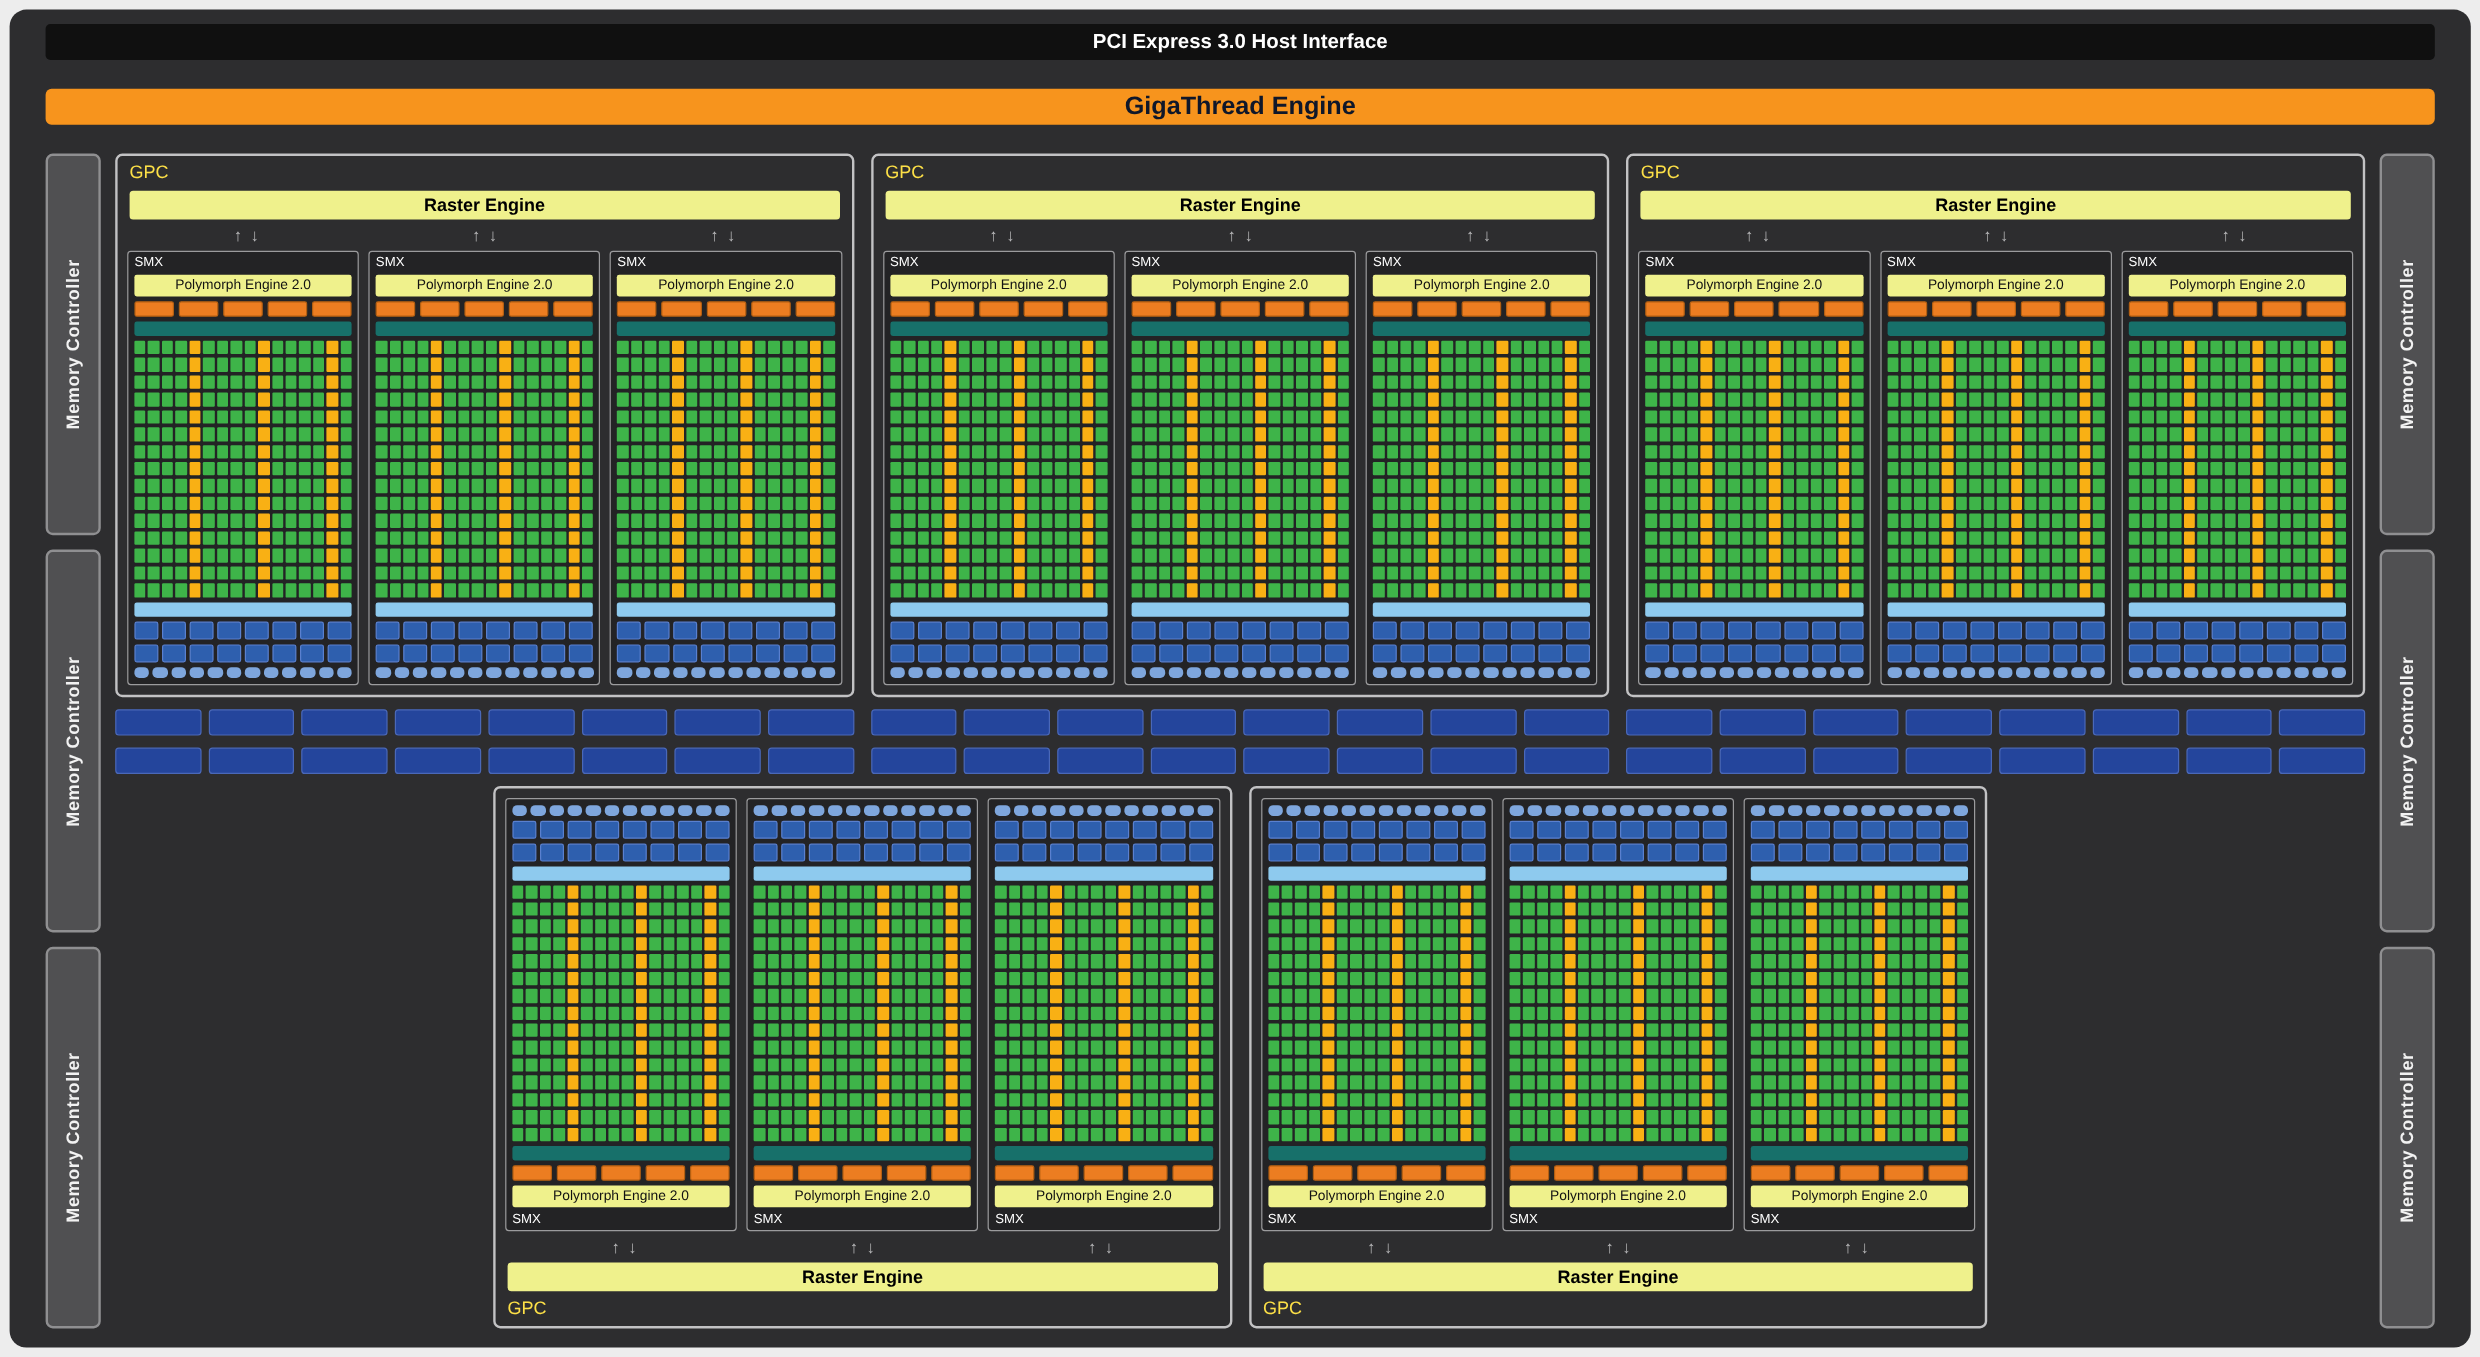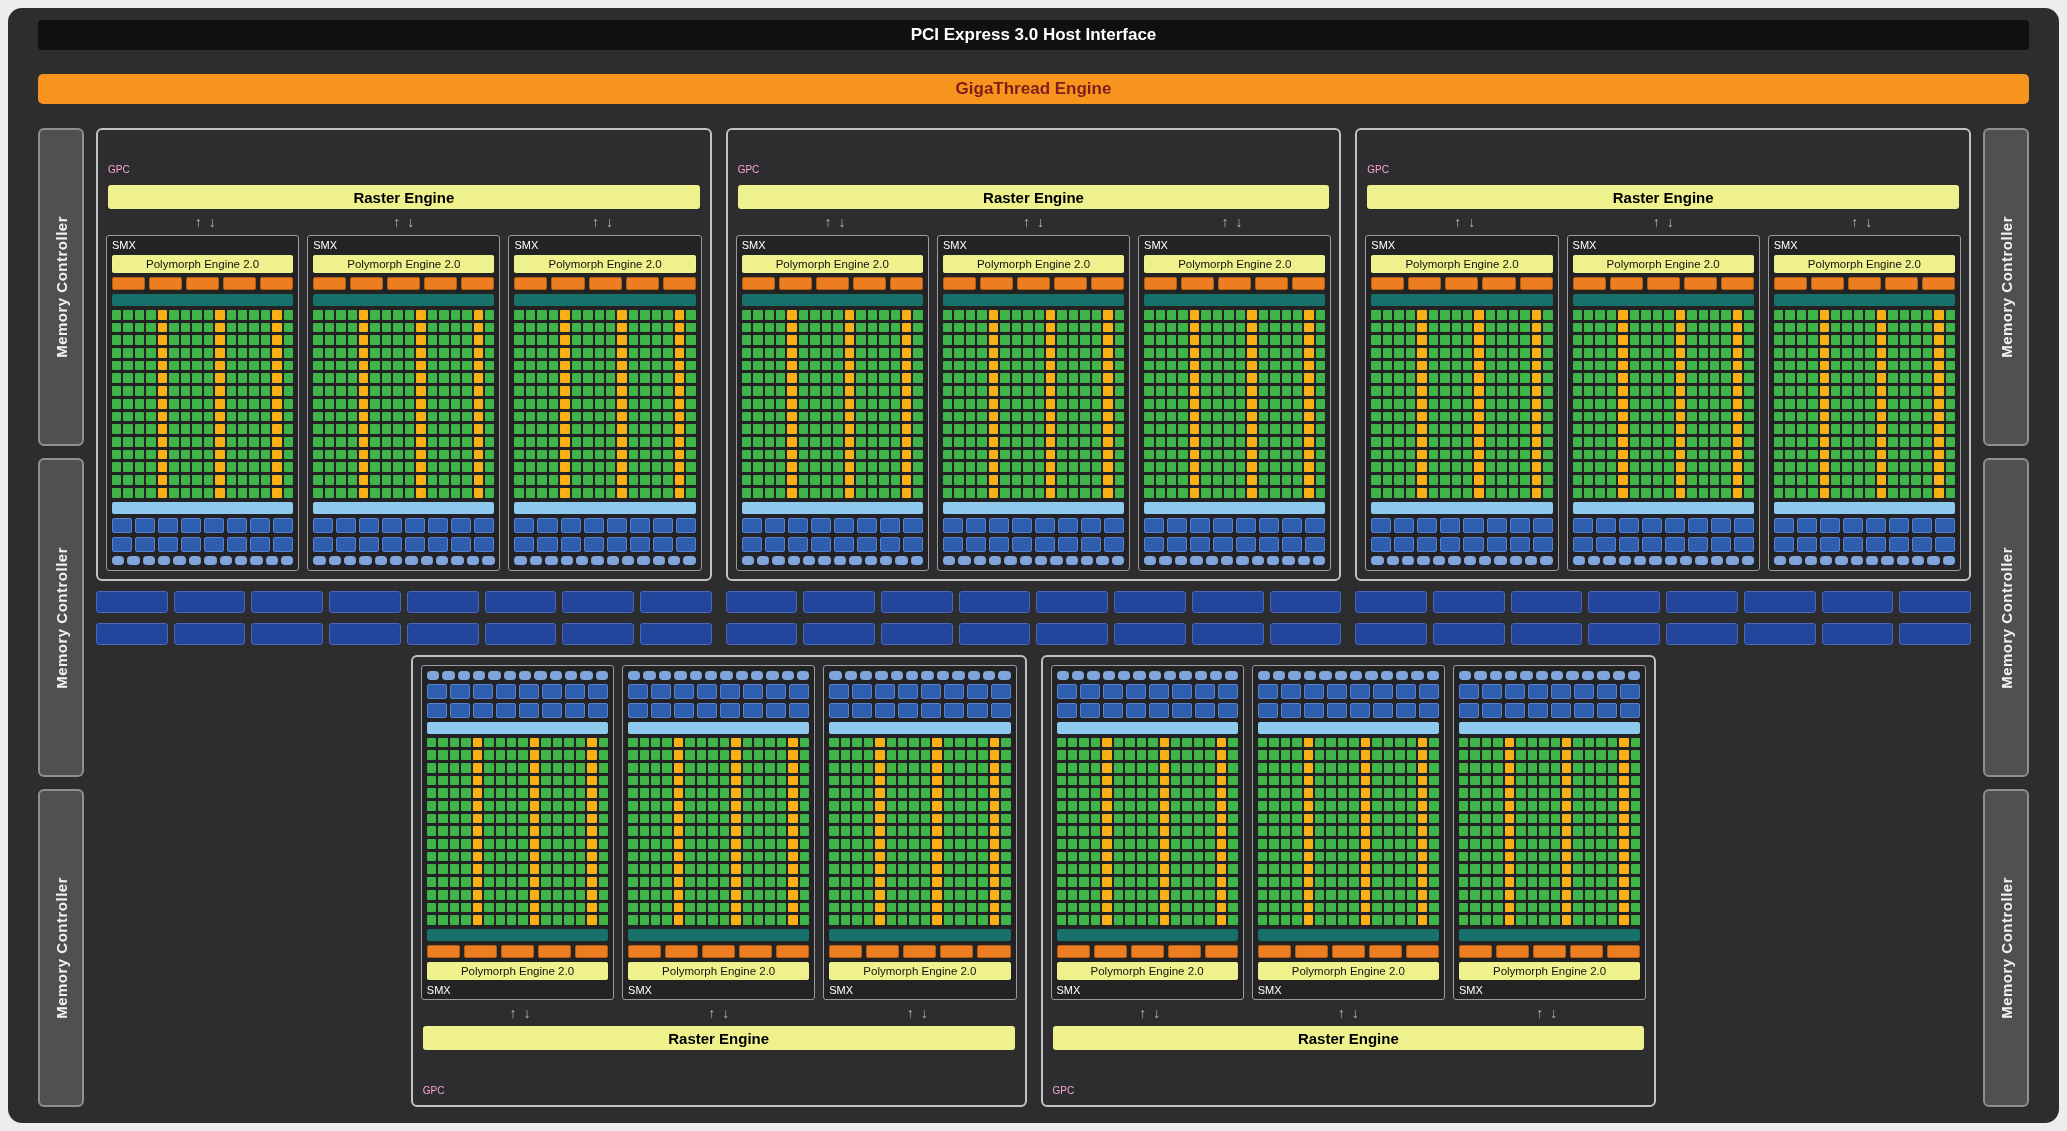--- a/index.html
+++ b/index.html
@@ -10,39 +10,39 @@
     width:100%; height:100%;
     background:var(--chip_bg,#2d2d2f);
     border-radius:14px;
     padding:12px 30px 16px;
     display:flex; flex-direction:column; gap:24px;
     overflow:hidden;
   }
 
   .bar { display:flex; align-items:center; justify-content:center; font-weight:bold; flex:0 0 auto; }
   .pcie { height:30px; background:var(--pcie_bg); color:#ffffff; font-size:17px; border-radius:4px; }
-  .giga { height:30px; background:var(--orange); color:#7f1d1d; font-size:17px; border-radius:5px; }
+  .giga { height:30px; background:var(--orange); color:#0f172a; font-size:21px; border-radius:5px; }
 
   .body { flex:1; display:flex; gap:12px; min-height:0; }
   .side-col { flex:0 0 46px; width:46px; display:flex; flex-direction:column; gap:12px; }
   .mc { flex:1; background:var(--mc_gray); border:2px solid var(--mc_border); border-radius:6px;
         display:flex; align-items:center; justify-content:center; }
   .mc-label { writing-mode:vertical-rl; transform:rotate(180deg); color:#f2f2f2;
               font-weight:bold; font-size:15px; letter-spacing:.5px; white-space:nowrap; }
 
   .center { flex:1; display:flex; flex-direction:column; gap:10px; min-width:0; }
 
   .gpc-row { flex:1; display:flex; gap:14px; min-height:0; }
   .gpc-row.bottom { justify-content:center; }
   .gpc-row.bottom .gpc { flex:0 0 calc((100% - 28px)/3); }
 
   .gpc { flex:1; border:2px solid var(--gpc_border); border-radius:6px;
          padding:4px 8px 8px; display:flex; flex-direction:column; gap:5px; min-width:0; }
   .gpc.inverted { flex-direction:column-reverse; padding:8px 8px 4px; }
-  .gpc-label { color:#f9a8d4; font-size:10px; height:20px; line-height:20px; padding-left:2px; font-weight:500;margin-top:26px; }
+  .gpc-label { color:#fde047; font-size:15px; height:20px; line-height:20px; padding-left:2px; font-weight:500; }
 
   .raster { height:24px; background:var(--pale_yellow); color:#000000; font-size:15px; border-radius:3px; margin:0 2px; }
 
   .arrow-row { height:16px; display:flex; flex:0 0 16px; }
   .arrow-pair { flex:1; display:flex; align-items:center; justify-content:center; gap:7px;
                 color:var(--arrow_gray); font-size:14px; font-weight:bold; line-height:1; }
 
   .smx-row { flex:1; display:flex; gap:8px; min-height:0; }
   .smx { flex:1; background:var(--smx_bg); border:1px solid var(--smx_border); border-radius:3px;
          padding:3px 5px 5px; display:flex; flex-direction:column; gap:4px; min-width:0; }

